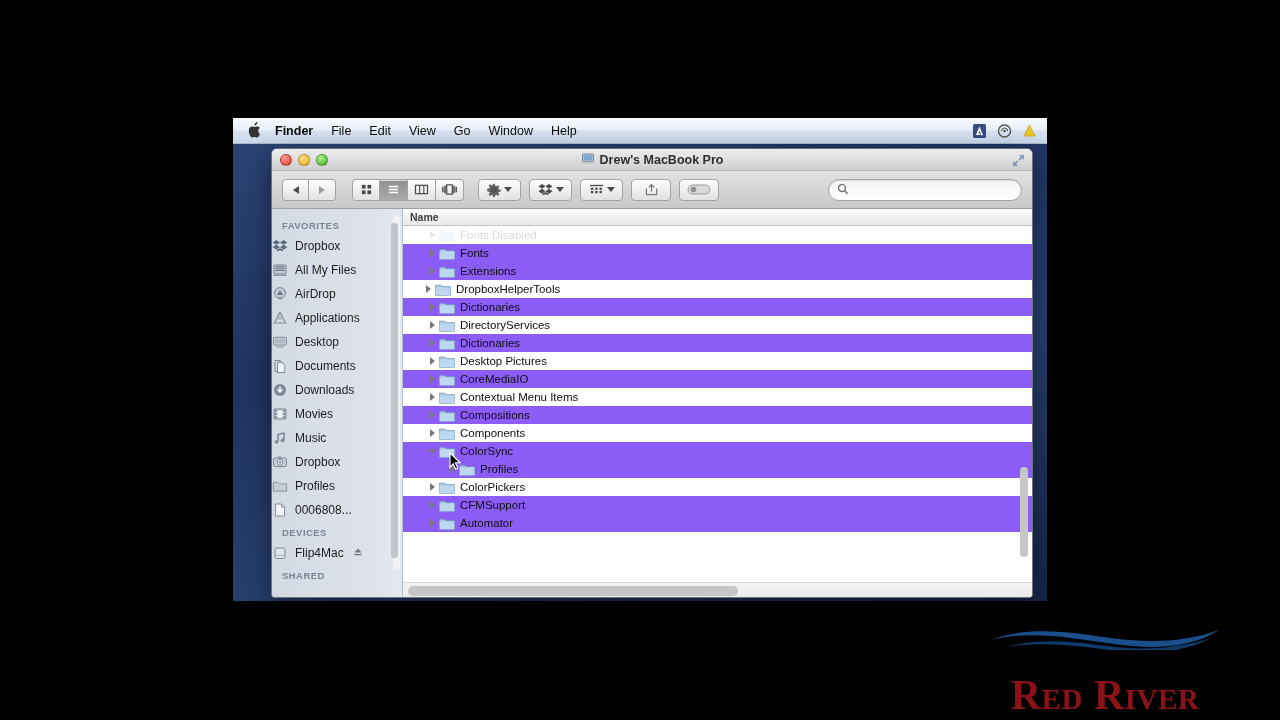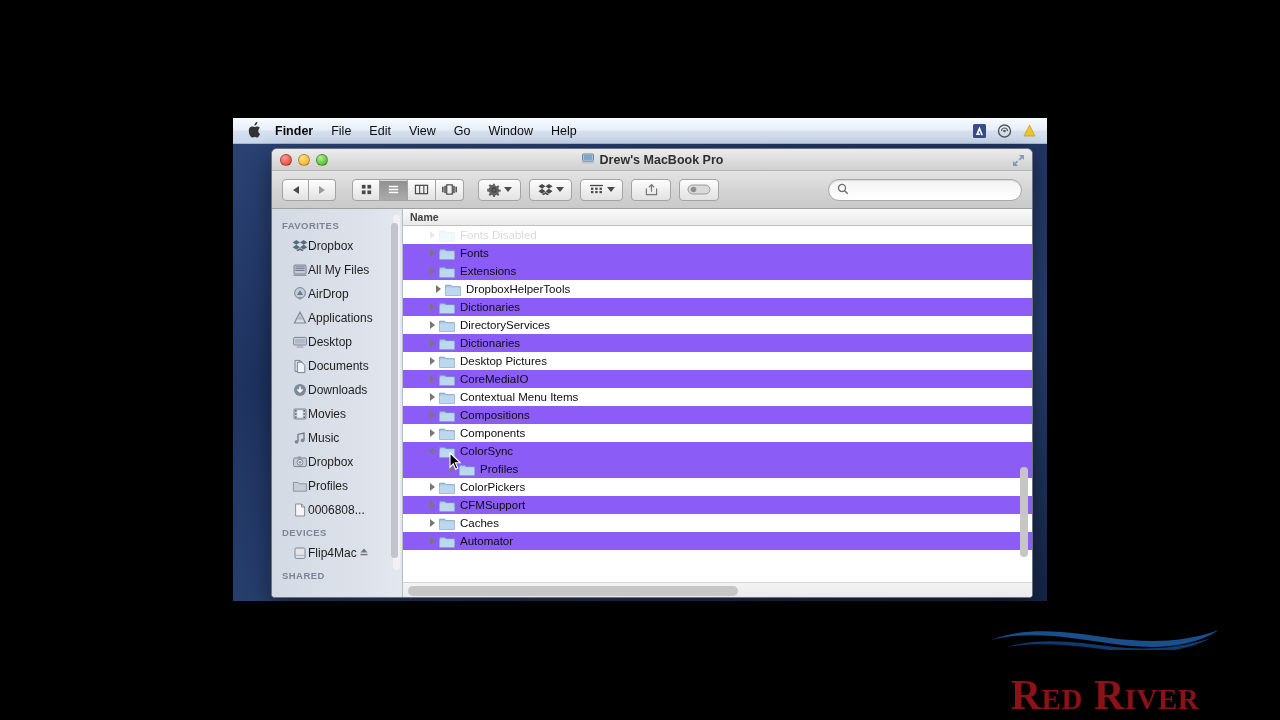--- a/index.html
+++ b/index.html
@@ -123,21 +123,21 @@
     background: linear-gradient(to right,#d4dae4 0%, #dde2ea 70%, #e3e7ee 100%);
     border-right: 1px solid #b6bcc6;
     padding-top: 6px; overflow: hidden;
   }
   .sb-header {
     font-size: 9.5px; font-weight: bold; color: #7b8494;
     letter-spacing: .45px; padding: 5px 0 3px 10px; text-transform: uppercase;
   }
   .sb-item {
     height: 24px; display: flex; align-items: center;
-    padding-left: 20px; font-size: 12px; color: #1d1d1d; 
+    font-size: 12px; color: #1d1d1d; gap: 7px;
   }
   .sb-icon { width: 16px; height: 16px; flex: 0 0 16px; display: block; }
   .sb-label { white-space: nowrap; overflow: hidden; text-overflow: ellipsis; }
   .eject { margin-left: 2px; opacity: .72; }
   #sb-scrollbar {
     position: absolute; right: 2px; top: 6px; width: 7px; height: 355px;
     border-radius: 4px; background: rgba(255,255,255,.45);
   }
   #sb-thumb {
     position: absolute; right: 2px; top: 8px; width: 7px; height: 335px;
@@ -511,21 +511,21 @@
               <div class="row alt" style="padding-left:22px">
                 <span class="disc">
                   <i class="t-right"></i>
                 </span>
                 <span class="folder"><svg viewBox="0 0 16 13" width="16" height="13">
                     <path d="M.6 2.2h5.2l1.3 1.5h8.3v8.6H.6z" fill="#a9c9e4" stroke="#6b93b8" stroke-width=".8"></path>
                     <path d="M.6 4.4h14.8v7.9H.6z" fill="#bcd7ee"></path>
                   </svg></span>
                 <span class="rowname">Extensions</span>
               </div>
-              <div class="row" style="padding-left:28px">
+              <div class="row" style="padding-left:18px">
                 <span class="disc">
                   <i class="t-right"></i>
                 </span>
                 <span class="folder"><svg viewBox="0 0 16 13" width="16" height="13">
                     <path d="M.6 2.2h5.2l1.3 1.5h8.3v8.6H.6z" fill="#a9c9e4" stroke="#6b93b8" stroke-width=".8"></path>
                     <path d="M.6 4.4h14.8v7.9H.6z" fill="#bcd7ee"></path>
                   </svg></span>
                 <span class="rowname">DropboxHelperTools</span>
               </div>
               <div class="row alt" style="padding-left:22px">
@@ -640,30 +640,20 @@
               </div>
               <div class="row alt" style="padding-left:22px">
                 <span class="disc">
                   <i class="t-right"></i>
                 </span>
                 <span class="folder"><svg viewBox="0 0 16 13" width="16" height="13">
                     <path d="M.6 2.2h5.2l1.3 1.5h8.3v8.6H.6z" fill="#a9c9e4" stroke="#6b93b8" stroke-width=".8"></path>
                     <path d="M.6 4.4h14.8v7.9H.6z" fill="#bcd7ee"></path>
                   </svg></span>
                 <span class="rowname">CFMSupport</span>
-              </div>
-              <div class="row" style="padding-left:22px">
-                <span class="disc">
-                  <i class="t-right"></i>
-                </span>
-                <span class="folder"><svg viewBox="0 0 16 13" width="16" height="13">
-                    <path d="M.6 2.2h5.2l1.3 1.5h8.3v8.6H.6z" fill="#a9c9e4" stroke="#6b93b8" stroke-width=".8"></path>
-                    <path d="M.6 4.4h14.8v7.9H.6z" fill="#bcd7ee"></path>
-                  </svg></span>
-                <span class="rowname">Caches</span>
               </div>
               <div class="row alt" style="padding-left:22px">
                 <span class="disc">
                   <i class="t-right"></i>
                 </span>
                 <span class="folder"><svg viewBox="0 0 16 13" width="16" height="13">
                     <path d="M.6 2.2h5.2l1.3 1.5h8.3v8.6H.6z" fill="#a9c9e4" stroke="#6b93b8" stroke-width=".8"></path>
                     <path d="M.6 4.4h14.8v7.9H.6z" fill="#bcd7ee"></path>
                   </svg></span>
                 <span class="rowname">Automator</span>

